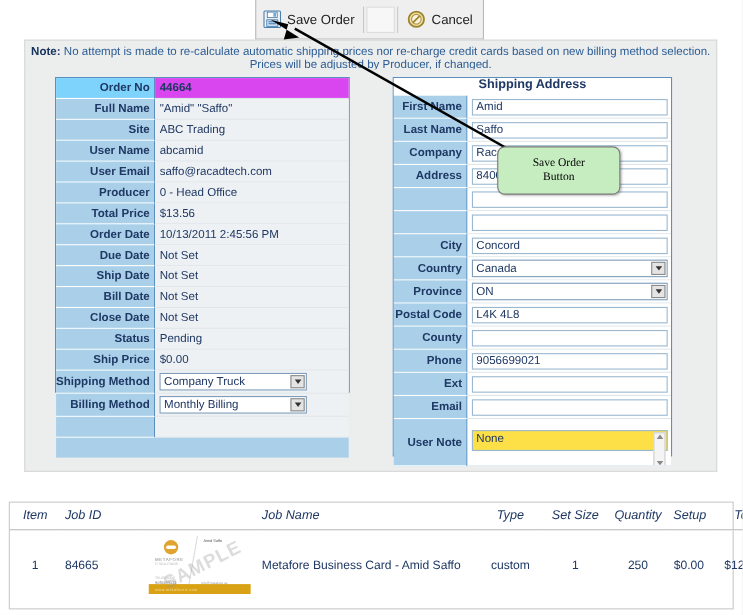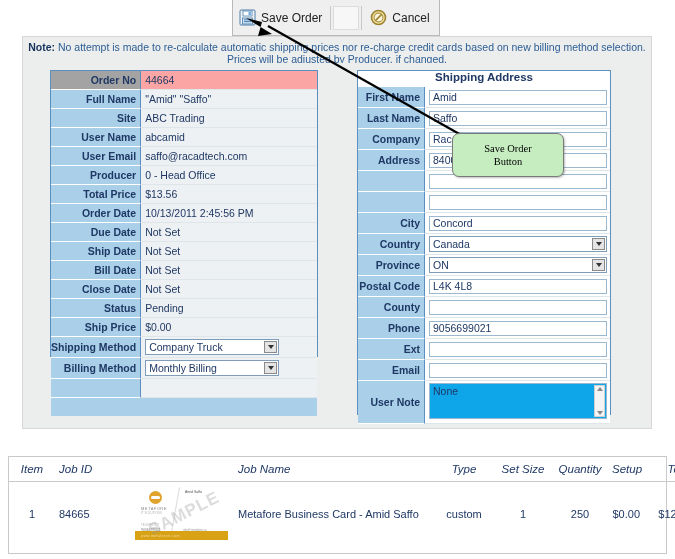--- a/index.html
+++ b/index.html
@@ -46,27 +46,27 @@
   
   .panel{position:absolute;background:#ffffff;border:1px solid #5a8fc0;box-sizing:border-box;}
   .ftable{width:100%;border-collapse:separate;border-spacing:0;}
   .ftable td{padding:0;vertical-align:middle;height:18px;}
   .lbl{
     background:#a9cfe9;color:#1f3864;font-weight:bold;font-size:10.5px;
     text-align:right;padding-right:4px !important;
     border-bottom:1px solid #ffffff;border-right:1px solid #5a8fc0;
     white-space:nowrap;
   }
-  .lbl.plain{background:#a3a3a3;}
+  .lbl.plain{background:#7dd3fc;}
   .val{
     background:#eef1f3;color:#1f3864;font-size:10.5px;
     padding-left:4px !important;border-bottom:1px solid #dfe6ea;
     white-space:nowrap;overflow:hidden;
   }
-  .val.strong{background:#fca5a5;font-weight:normal;}
+  .val.strong{background:#d946ef;font-weight:bold;}
   .val.plain{background:#ffffff;}
 
   .sechdr{
     background:#ffffff;color:#1f3864;font-weight:bold;font-size:11.5px;
     text-align:center;height:16px;
   }
 
   
   .inp{
     width:100%;height:15px;box-sizing:border-box;
@@ -84,22 +84,22 @@
   .selarrow{
     position:absolute;right:2px;top:2px;width:13px;height:12px;
     background:#e4e4e4;border:1px solid #8a8a8a;box-sizing:border-box;
     display:flex;align-items:center;justify-content:center;
   }
   .selarrow i{
     display:block;width:0;height:0;border-left:3px solid transparent;
     border-right:3px solid transparent;border-top:4px solid #333;
   }
   .ta{
-    width:100%;height:36px;box-sizing:border-box;
-    border:1px solid #9ab8d0;background:#0ea5e9;resize:none;
+    width:100%;height:19px;box-sizing:border-box;
+    border:1px solid #9ab8d0;background:#fde047;resize:none;
     font-family:"Liberation Sans", sans-serif;font-size:10.5px;color:#1f3864;
     padding:1px 3px;outline:none;overflow:hidden;
   }
   .tawrap{position:relative;}
   .tasb{
     position:absolute;right:2px;top:2px;width:11px;height:32px;
     background:#f4f4f4;border:1px solid #cfcfcf;box-sizing:border-box;
     display:flex;flex-direction:column;justify-content:space-between;align-items:center;
   }
   .tasb i{display:block;width:0;height:0;}

